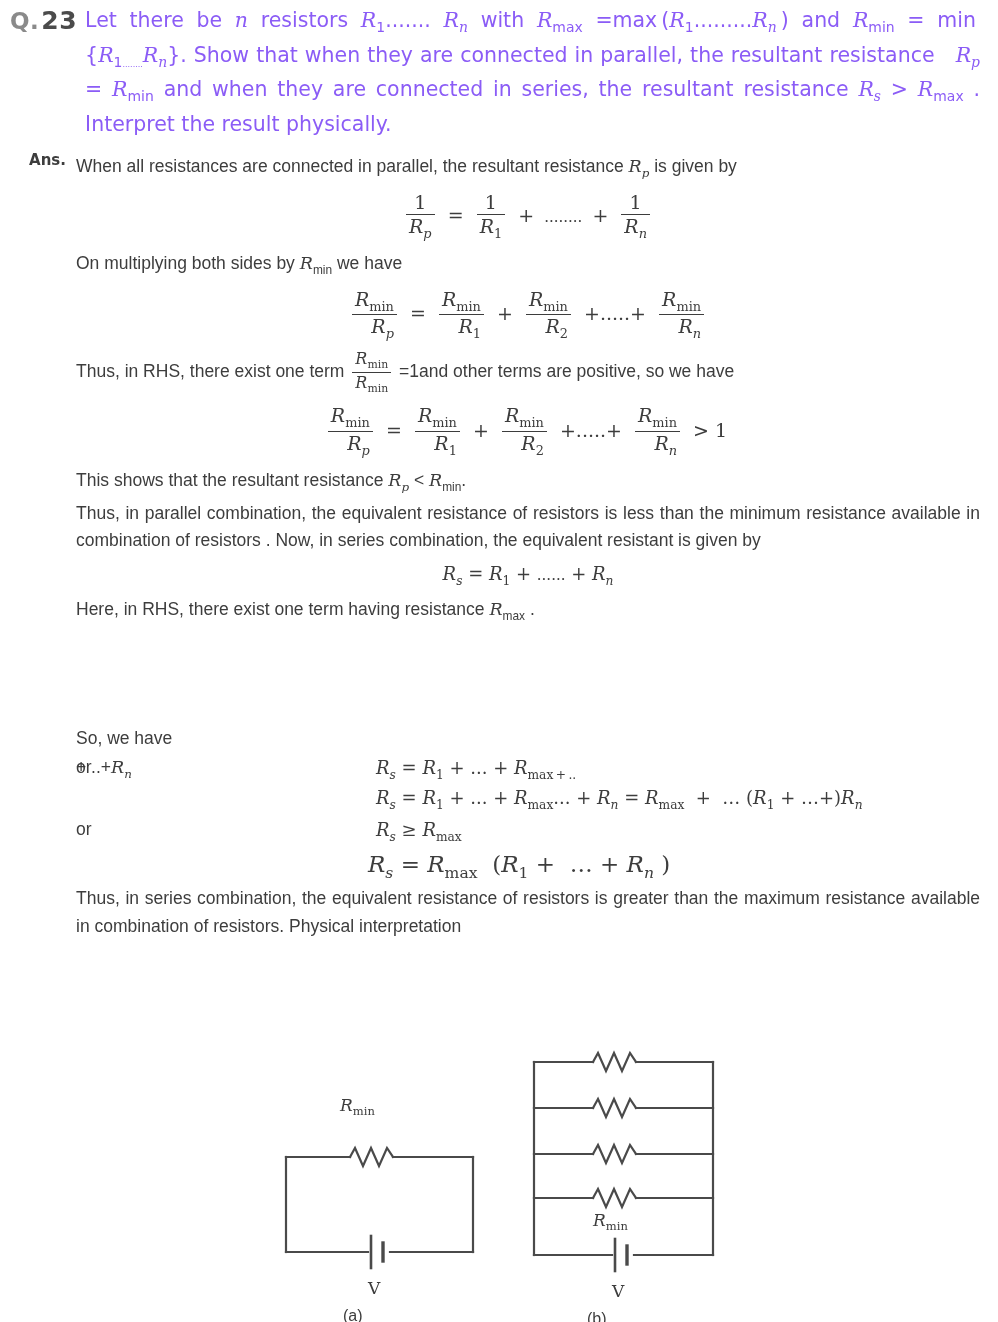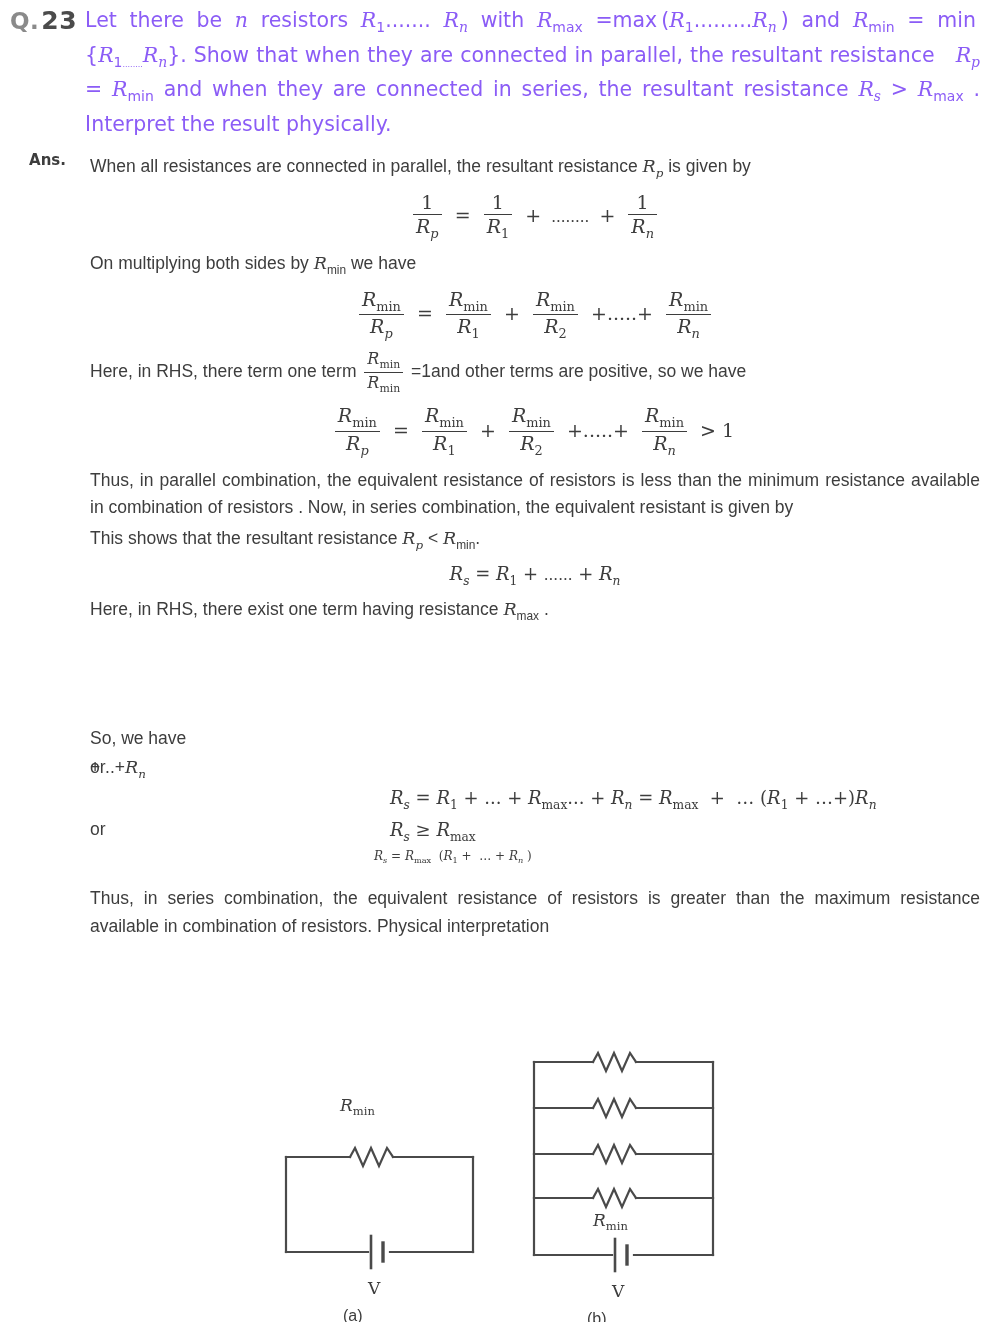--- a/index.html
+++ b/index.html
@@ -59,21 +59,21 @@
     font-family: "DejaVu Sans", sans-serif;
     font-weight: bold;
     font-size: 15px;
     color: #3d3d3d;
     white-space: nowrap;
     padding-top: 2px;
     width: 62px;
     text-align: right;
   }
   .ansbody {
-    margin-left: 24px;
+    margin-left: 10px;
     flex: 1;
     font-size: 17.5px;
     line-height: 1.55;
     color: #3d3d3d;
   }
   .para {
     text-align: justify;
     margin: 4px 0 2px 0;
   }
   .para.tight { margin: 2px 0; }
@@ -93,20 +93,21 @@
     vertical-align: middle;
     text-align: center;
     margin: 0 3px;
     line-height: 1.15;
   }
   .frac .num { display: block; padding: 0 3px; }
   .frac .den {
     display: block;
     border-top: 1.4px solid #3d3d3d;
     padding: 1px 3px 0 3px;
+    text-align: right;
   }
   .frac.inline { font-size: 16px; }
   sub { font-size: 0.68em; }
   .ital { font-style: italic; font-family: "DejaVu Serif", serif; }
 
   .op { margin: 0 4px; }
 
   
   .diagrams {
     position: absolute;
@@ -164,73 +165,74 @@
         <span class="frac"><span class="num"><span class="ital">R</span><sub>min</sub></span><span class="den"><span class="ital">R<sub>p</sub></span></span></span>
         <span class="op">=</span>
         <span class="frac"><span class="num"><span class="ital">R</span><sub>min</sub></span><span class="den"><span class="ital">R</span><sub>1</sub></span></span>
         <span class="op">+</span>
         <span class="frac"><span class="num"><span class="ital">R</span><sub>min</sub></span><span class="den"><span class="ital">R</span><sub>2</sub></span></span>
         <span class="op">+.....+</span>
         <span class="frac"><span class="num"><span class="ital">R</span><sub>min</sub></span><span class="den"><span class="ital">R<sub>n</sub></span></span></span>
       </div>
 
       <div class="para">
-        <span>Here, in RHS, there term one term</span>
+        <span>Thus, in RHS, there exist one term</span>
         <span class="frac inline" style="font-family:'DejaVu Serif',serif;"><span class="num"><span class="ital">R</span><sub>min</sub></span><span class="den"><span class="ital">R</span><sub>min</sub></span></span>
         <span>=1and other terms are positive, so we have</span>
       </div>
 
       <div class="mathline">
         <span class="frac"><span class="num"><span class="ital">R</span><sub>min</sub></span><span class="den"><span class="ital">R<sub>p</sub></span></span></span>
         <span class="op">=</span>
         <span class="frac"><span class="num"><span class="ital">R</span><sub>min</sub></span><span class="den"><span class="ital">R</span><sub>1</sub></span></span>
         <span class="op">+</span>
         <span class="frac"><span class="num"><span class="ital">R</span><sub>min</sub></span><span class="den"><span class="ital">R</span><sub>2</sub></span></span>
         <span class="op">+.....+</span>
         <span class="frac"><span class="num"><span class="ital">R</span><sub>min</sub></span><span class="den"><span class="ital">R<sub>n</sub></span></span></span>
         <span class="op">&gt; 1</span>
       </div>
 
-      <div class="para">Thus, in parallel combination, the equivalent resistance of resistors is less than the minimum resistance available in combination of resistors . Now, in series combination, the equivalent resistant is given by</div>
-
       <div class="para">
         This shows that the resultant resistance <span class="ital">R<sub>p</sub></span> &lt; <span class="ital">R</span><sub>min</sub>.
       </div>
+
+      <div class="para">Thus, in parallel combination, the equivalent resistance of resistors is less than the minimum resistance available in combination of resistors . Now, in series combination, the equivalent resistant is given by</div>
 
       <div class="mathline small" style="margin:6px 0;">
         <span class="ital">R<sub>s</sub></span> = <span class="ital">R</span><sub>1</sub> + <span style="font-size:15px">......</span> + <span class="ital">R<sub>n</sub></span>
       </div>
 
       <div class="para tight">
         Here, in RHS, there exist one term having resistance <span class="ital">R</span><sub>max</sub> .
       </div>
 
       <div style="height:96px"></div>
 
       <div class="para tight">So, we have</div>
 
       <div style="position:relative; margin-top:2px;">
         <div style="position:relative; height:30px;">
           <span style="position:absolute; left:0; top:0;">or</span>
-           + ..+<span class="ital">R<sub>n</sub></span>
+          <span style="position:absolute; left:300px; top:0; font-family:'DejaVu Serif',serif; font-size:18px;">
+            <span class="ital">R<sub>s</sub></span> = <span class="ital">R</span><sub>1</sub> + ... + <span class="ital">R</span><sub>max + ..</sub></span> + ..+<span class="ital">R<sub>n</sub></span>
           
         </div>
         <div style="position:relative; height:32px;text-align:center;">
           <span style="position:absolute; left:300px; top:0; font-family:'DejaVu Serif',serif; font-size:18px;">
             <span class="ital">R<sub>s</sub></span> = <span class="ital">R</span><sub>1</sub> + ... + <span class="ital">R</span><sub>max</sub>... + <span class="ital">R<sub>n</sub></span> = <span class="ital">R</span><sub>max</sub> &nbsp;+ &nbsp;… (<span class="ital">R</span><sub>1</sub> + …+)<span class="ital">R<sub>n</sub></span>
           </span>
         </div>
         <div style="position:relative; height:31px;">
           <span style="position:absolute; left:0; top:0;">or</span>
           <span style="position:absolute; left:300px; top:0; font-family:'DejaVu Serif',serif; font-size:18px;text-align:center;">
             <span class="ital">R<sub>s</sub></span> ≥ <span class="ital">R</span><sub>max</sub>
           </span>
         </div>
         <div style="position:relative; height:34px;">
-          <span style="position:absolute; left:284px; top:0; font-family:'DejaVu Serif',serif; font-size:12px;">
+          <span style="position:absolute; left:292px; top:0; font-family:'DejaVu Serif',serif; font-size:23px;">
             <span class="ital">R<sub>s</sub></span> = <span class="ital">R</span><sub>max</sub> &nbsp;(<span class="ital">R</span><sub>1</sub> + &nbsp;… + <span class="ital">R<sub>n</sub></span> )
           </span>
         </div>
       </div>
 
       <div class="para">Thus, in series combination, the equivalent resistance of resistors is greater than the maximum resistance available in combination of resistors. Physical interpretation</div>
     </div>
   </div>
 
   <div class="diagrams">

